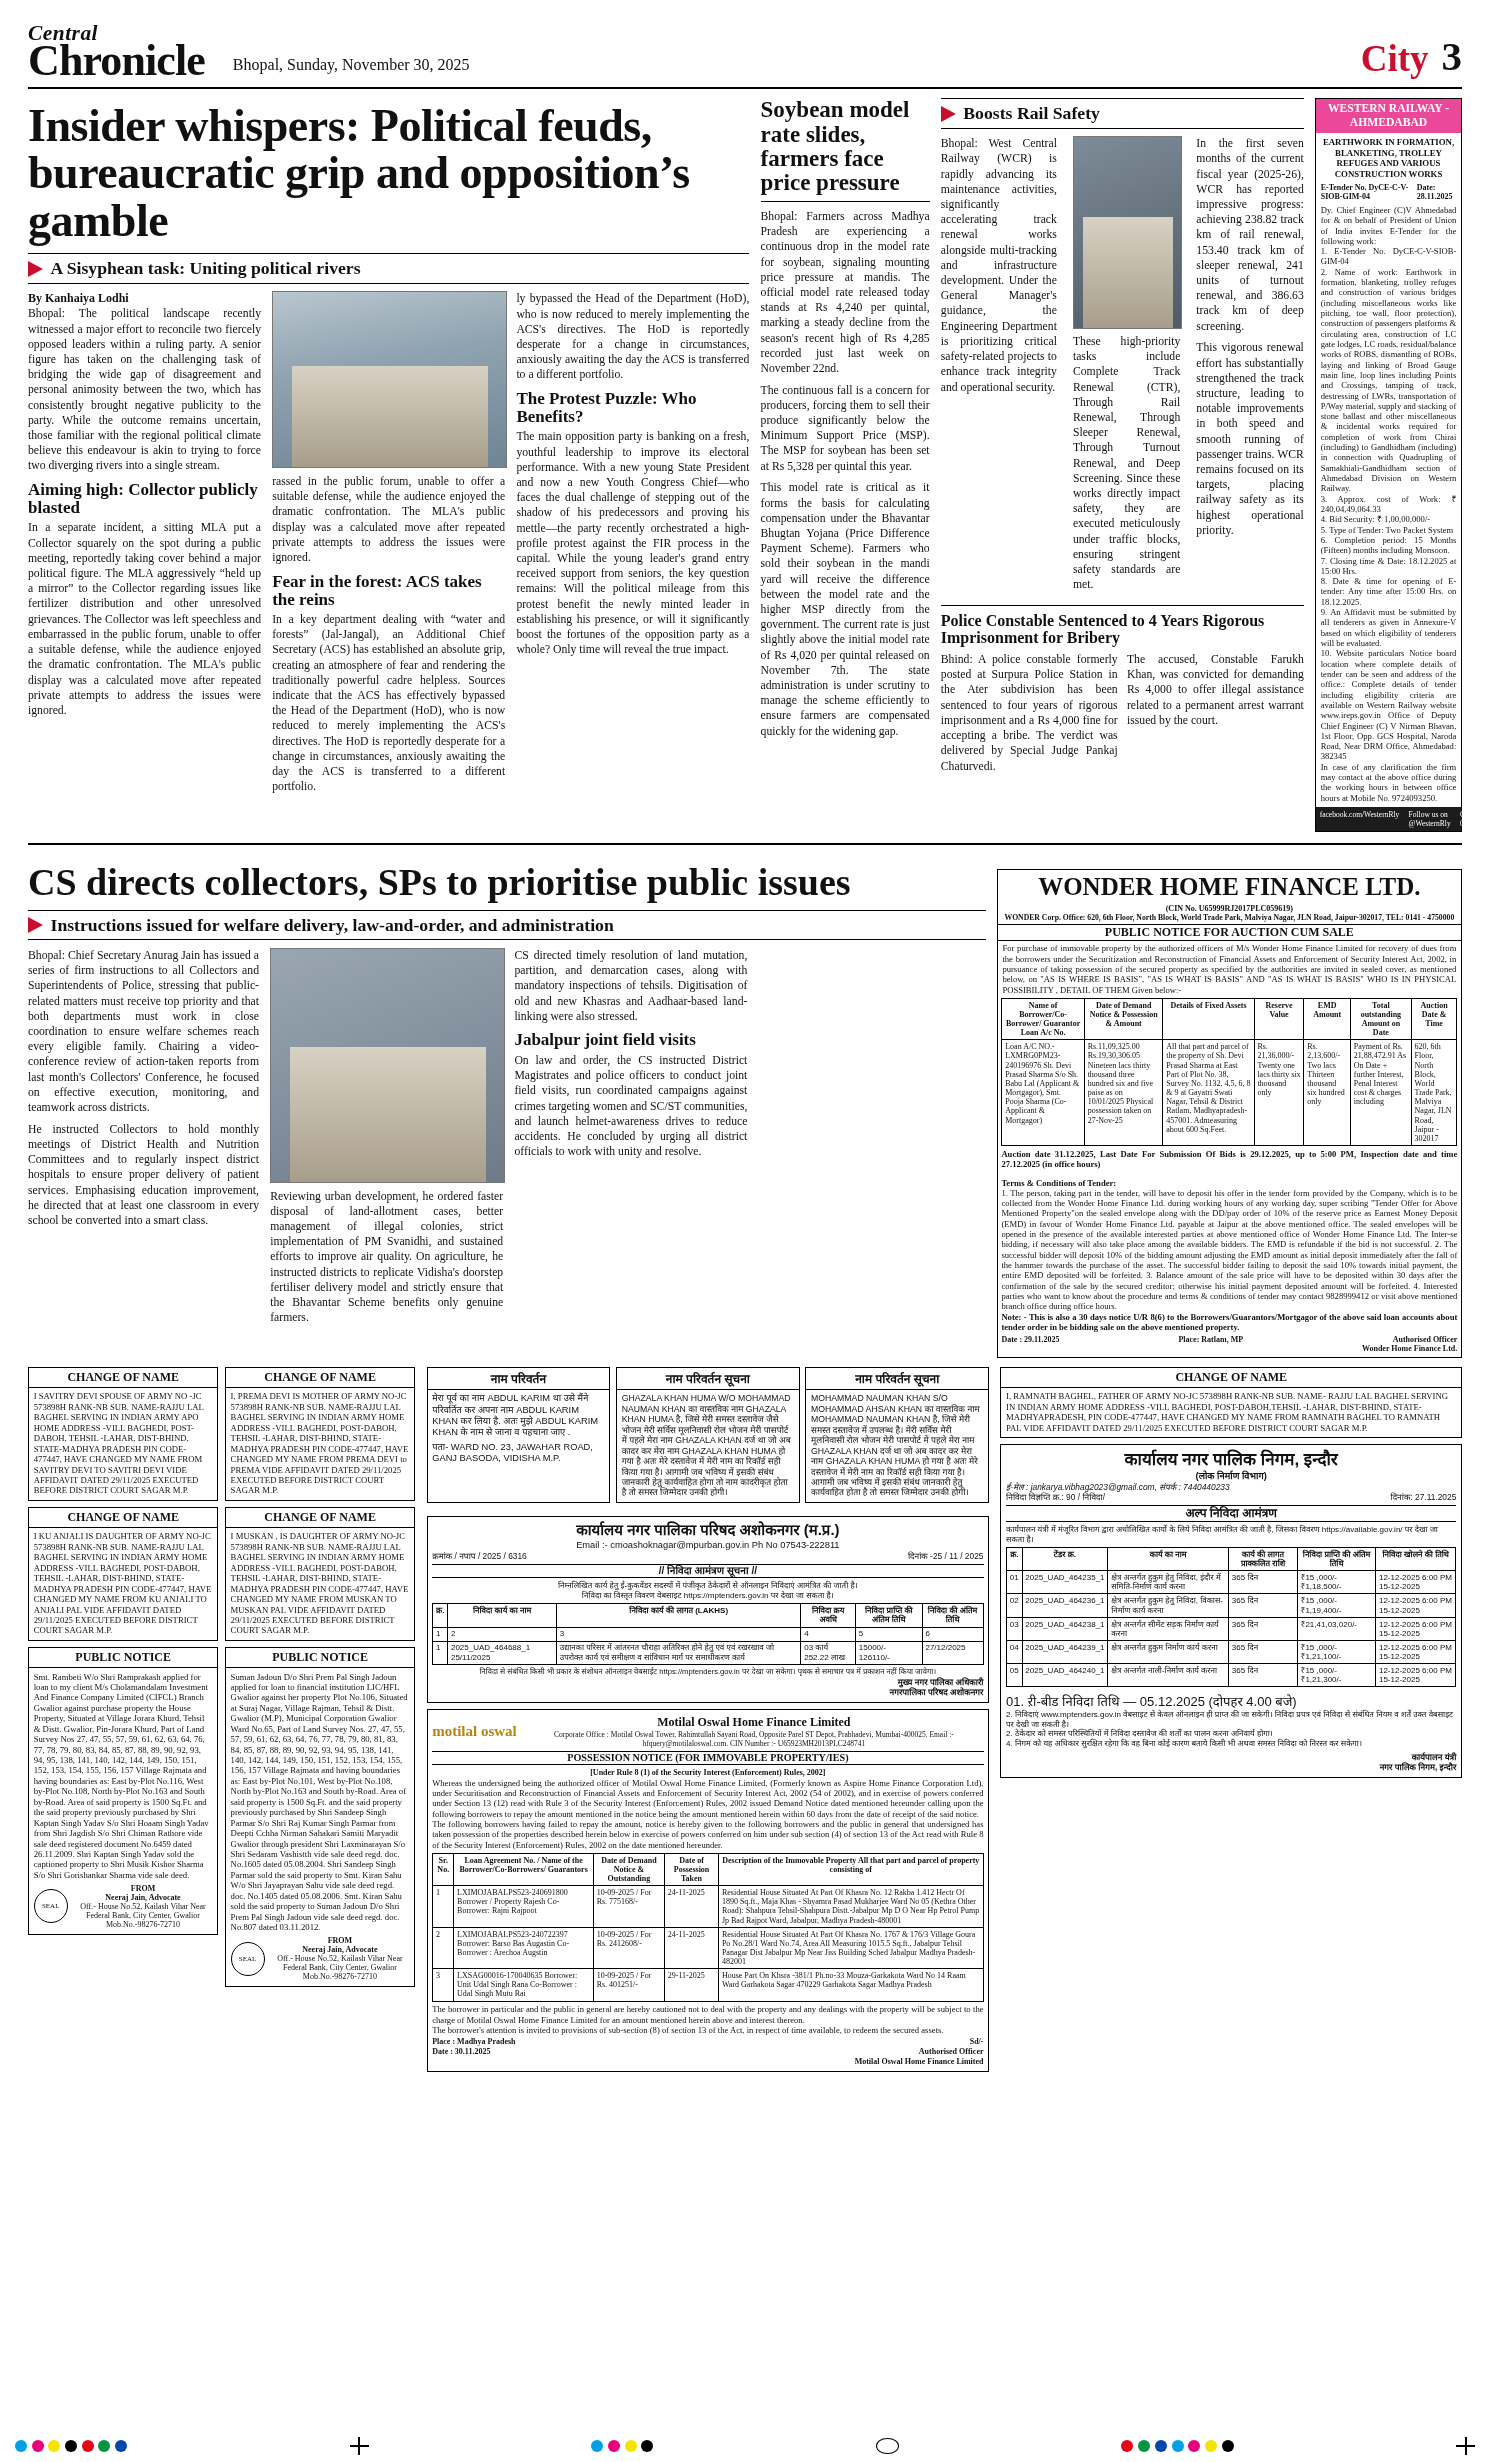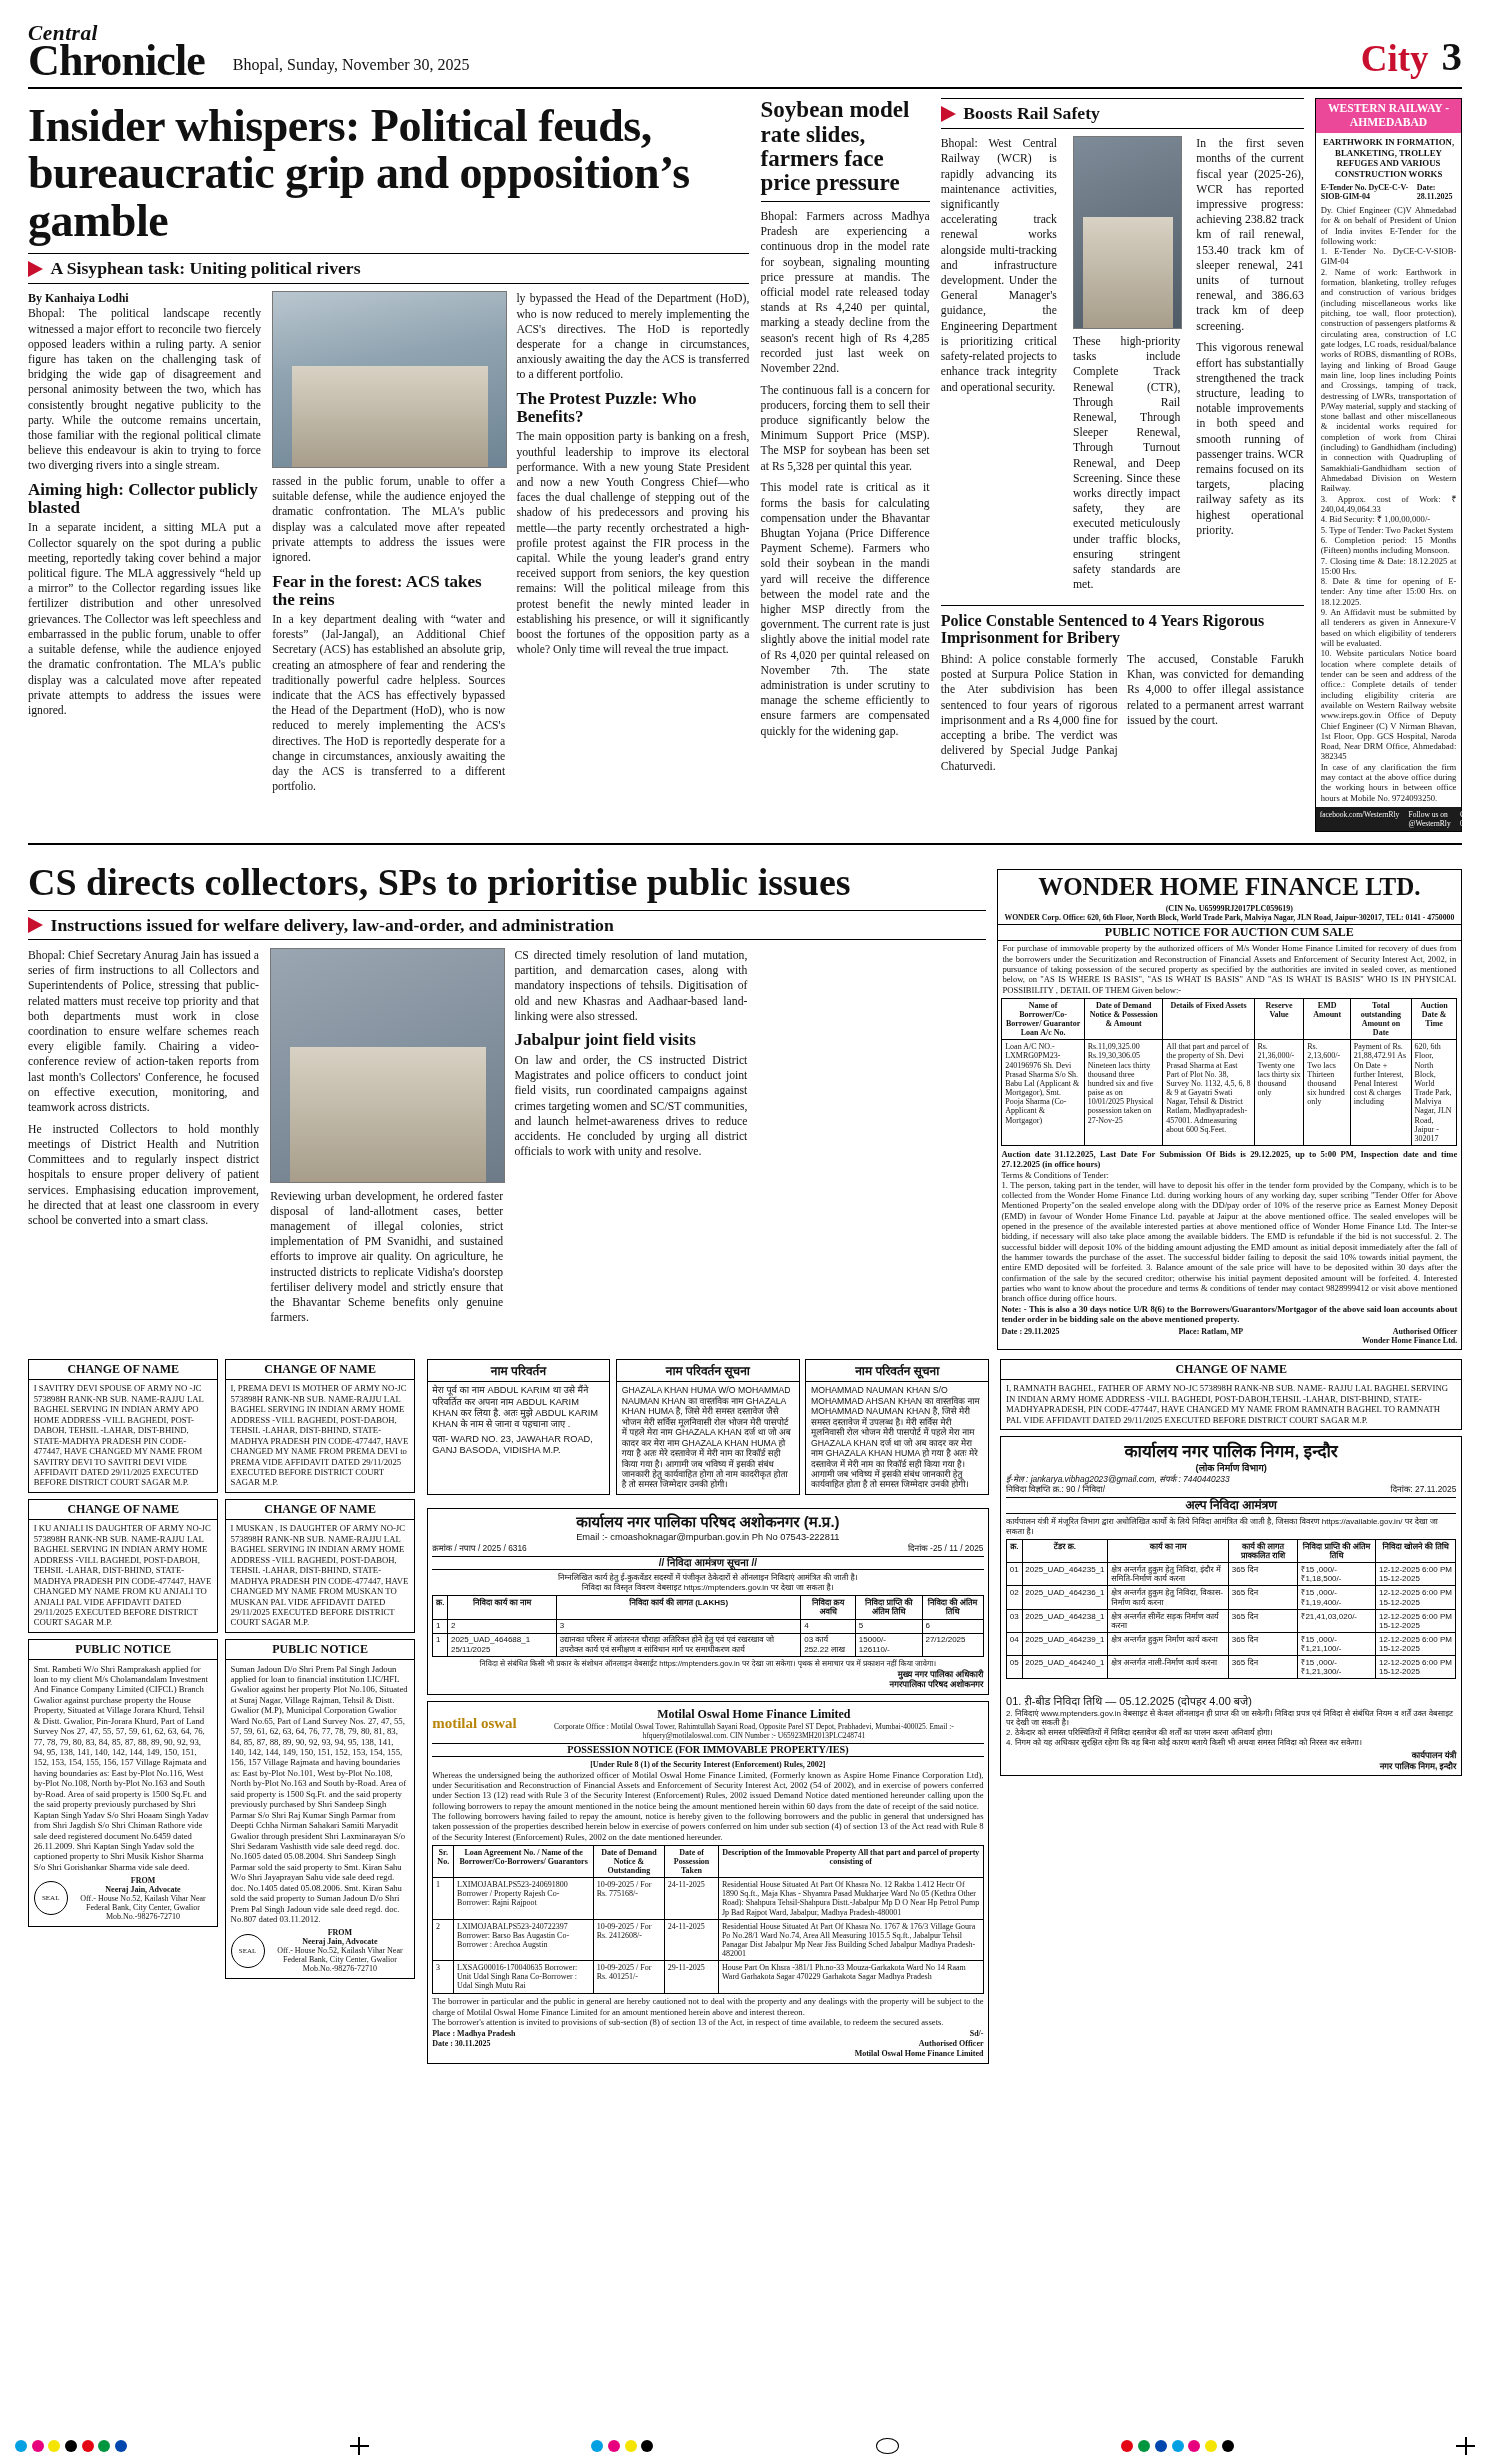--- a/index.html
+++ b/index.html
@@ -228,21 +228,21 @@
                 <td>Rs.11,09,325.00 Rs.19,30,306.05 Nineteen lacs thirty thousand three hundred six and five paise as on 10/01/2025 Physical possession taken on 27-Nov-25</td>
                 <td>All that part and parcel of the property of Sh. Devi Prasad Sharma at East Part of Plot No. 38, Survey No. 1132, 4,5, 6, 8 &amp; 9 at Gayatri Swati Nagar, Tehsil &amp; District Ratlam, Madhyapradesh-457001. Admeasuring about 600 Sq.Feet.</td>
                 <td>Rs. 21,36,000/- Twenty one lacs thirty six thousand only</td>
                 <td>Rs. 2,13,600/- Two lacs Thirteen thousand six hundred only</td>
                 <td>Payment of Rs. 21,88,472.91 As On Date + further Interest, Penal Interest cost &amp; charges including</td>
                 <td>620, 6th Floor, North Block, World Trade Park, Malviya Nagar, JLN Road, Jaipur - 302017</td>
               </tr>
             </tbody>
                 </table>
             <div class="tiny" style="font-weight:bold;margin-top:2.8px;">Auction date 31.12.2025, Last Date For Submission Of Bids is 29.12.2025, up to 5:00 PM, Inspection date and time 27.12.2025 (in office hours)</div>
-            <div class="tiny" style="font-weight:normal;">Terms &amp; Conditions of Tender:</div>
+            <div class="tiny" style="font-weight:bold;margin-top:8px;">Terms &amp; Conditions of Tender:</div>
             <div class="tiny">1. The person, taking part in the tender, will have to deposit his offer in the tender form provided by the Company, which is to be collected from the Wonder Home Finance Ltd. during working hours of any working day, super scribing "Tender Offer for Above Mentioned Property"on the sealed envelope along with the DD/pay order of 10% of the reserve price as Earnest Money Deposit (EMD) in favour of Wonder Home Finance Ltd. payable at Jaipur at the above mentioned office. The sealed envelopes will be opened in the presence of the available interested parties at above mentioned office of Wonder Home Finance Ltd. The Inter-se bidding, if necessary will also take place among the available bidders. The EMD is refundable if the bid is not successful. 2. The successful bidder will deposit 10% of the bidding amount adjusting the EMD amount as initial deposit immediately after the fall of the hammer towards the purchase of the asset. The successful bidder failing to deposit the said 10% towards initial payment, the entire EMD deposited will be forfeited. 3. Balance amount of the sale price will have to be deposited within 30 days after the confirmation of the sale by the secured creditor; otherwise his initial payment deposited amount will be forfeited. 4. Interested parties who want to know about the procedure and terms &amp; conditions of tender may contact 9828999412 or visit above mentioned branch office during office hours.</div>
             <div class="tiny" style="font-weight:bold;">Note: - This is also a 30 days notice U/R 8(6) to the Borrowers/Guarantors/Mortgagor of the above said loan accounts about tender order in be bidding sale on the above mentioned property.</div>
             <div style="display:flex;justify-content:space-between;font-size:8px;font-weight:bold;margin-top:2.8px;">
               <span>Date : 29.11.2025</span>
               <span>Place: Ratlam, MP</span>
               <span style="text-align:right;">
                 <span>Authorised Officer</span><br>
                 <span>Wonder Home Finance Ltd.</span>
               </span>
             </div>
@@ -500,21 +500,21 @@
           <tr>
             <td>05</td>
             <td>2025_UAD_464240_1</td>
             <td>क्षेत्र अन्तर्गत नाली-निर्माण कार्य करना</td>
             <td>365 दिन</td>
             <td>₹15 ,000/- ₹1,21,300/-</td>
             <td>12-12-2025 6:00 PM 15-12-2025</td>
           </tr>
         </tbody>
             </table>
-        <div class="hindi" style="font-size:11px;margin-top:16px;">01.  ऱी-बीड निविदा तिथि  —  05.12.2025 (दोपहर 4.00 बजे)</div>
+        <div class="hindi" style="font-size:13px;margin-top:7px;">01.  ऱी-बीड निविदा तिथि  —  05.12.2025 (दोपहर 4.00 बजे)</div>
         <div class="hindi" style="font-size:8px;">2.  निविदाएं www.mptenders.gov.in वेबसाइट से केवल ऑनलाइन ही प्राप्त की जा सकेगी। निविदा प्रपत्र एवं निविदा से संबंधित नियम व शर्तें उक्त वेबसाइट पर देखी जा सकती है।</div>
         <div class="hindi" style="font-size:8px;">2.  ठेकेदार को समस्त परिस्थितियों में निविदा दस्तावेज की शर्तों का पालन करना अनिवार्य होगा।</div>
         <div class="hindi" style="font-size:8px;">4.  निगम को यह अधिकार सुरक्षित रहेगा कि वह बिना कोई कारण बताये किसी भी अथवा समस्त निविदा को निरस्त कर सकेगा।</div>
         <div class="hindi" style="font-size:8.4px;text-align:right;font-weight:bold;margin-top:2.8px;">
           <span>कार्यपालन यंत्री</span><br>
           <span>नगर पालिक निगम, इन्दौर</span>
         </div>
       </div>
     </div>
   </div>

